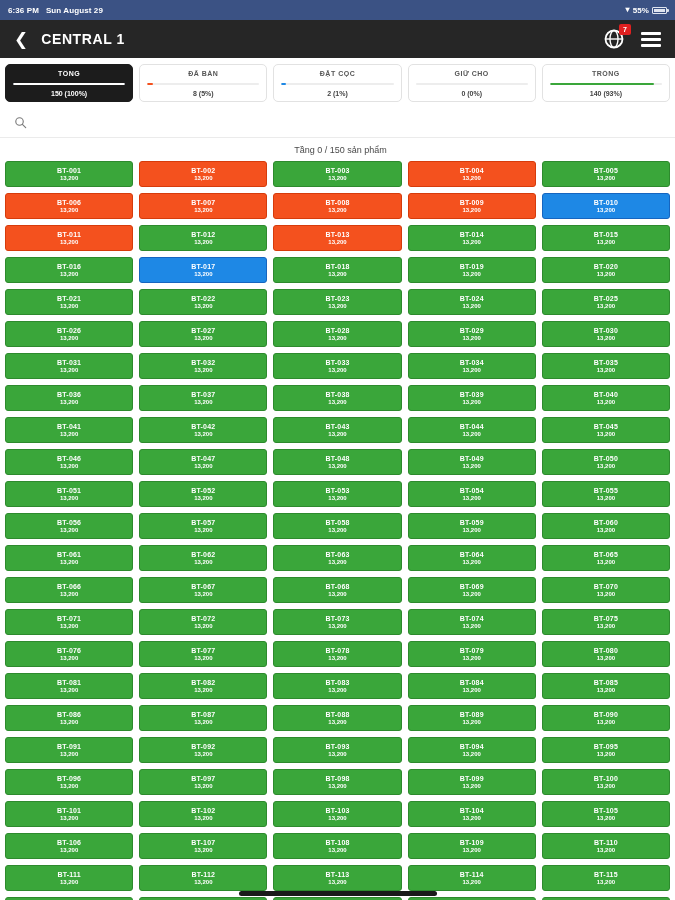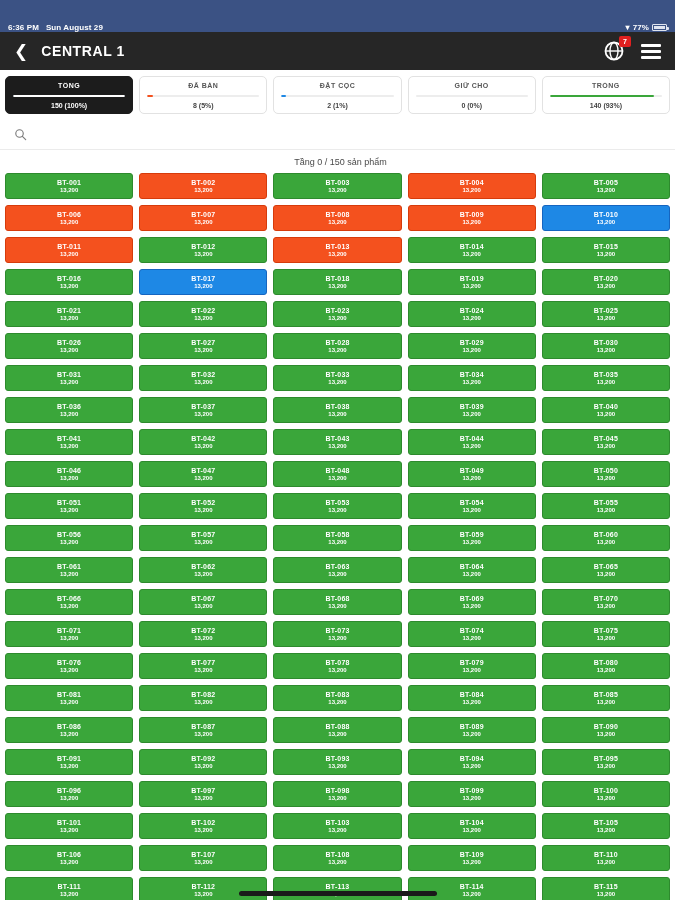--- a/index.html
+++ b/index.html
@@ -7,24 +7,24 @@
   html, body {
     width: 675px;
     height: 900px;
     overflow: hidden;
     background: #ffffff;
     font-family: "Liberation Sans", sans-serif;
   }
 
   
   .status-bar {
-    height: 32px;
+    height: 20px;
     background: #3b5284;
     display: flex;
-    align-items: flex-end;
+    align-items: center;
     padding: 0 8px;
     color: #ffffff;
     font-size: 8px;
     font-weight: bold;
     letter-spacing: 0.1px;
   }
   .status-left { display: flex; align-items: center; gap: 7px; }
   .status-right { margin-left: auto; display: flex; align-items: center; gap: 3px; }
   .wifi-glyph { font-size: 8px; line-height: 1; }
   .battery-icon {
@@ -222,21 +222,21 @@
 </head>
 <body>
 
 <div class="status-bar">
   <div class="status-left">
     <span>6:36 PM</span>
     <span>Sun August 29</span>
   </div>
   <div class="status-right">
     <span class="wifi-glyph">▾</span>
-    <span>77%</span>
+    <span>55%</span>
     <span class="battery-icon">
         <i></i>
       </span>
   </div>
 </div>
 
 <div class="nav-bar">
   <span class="back-chevron">❮</span>
   <span class="nav-title">CENTRAL 1</span>
   <div class="nav-actions">

